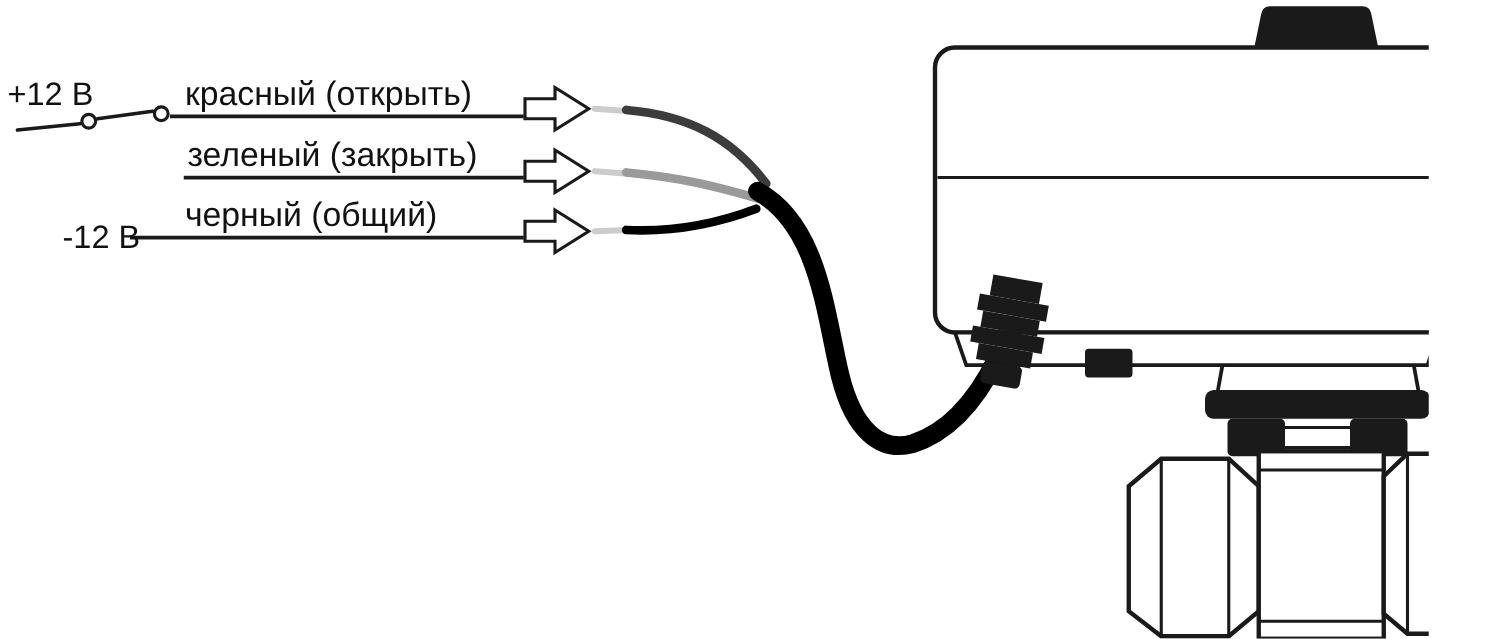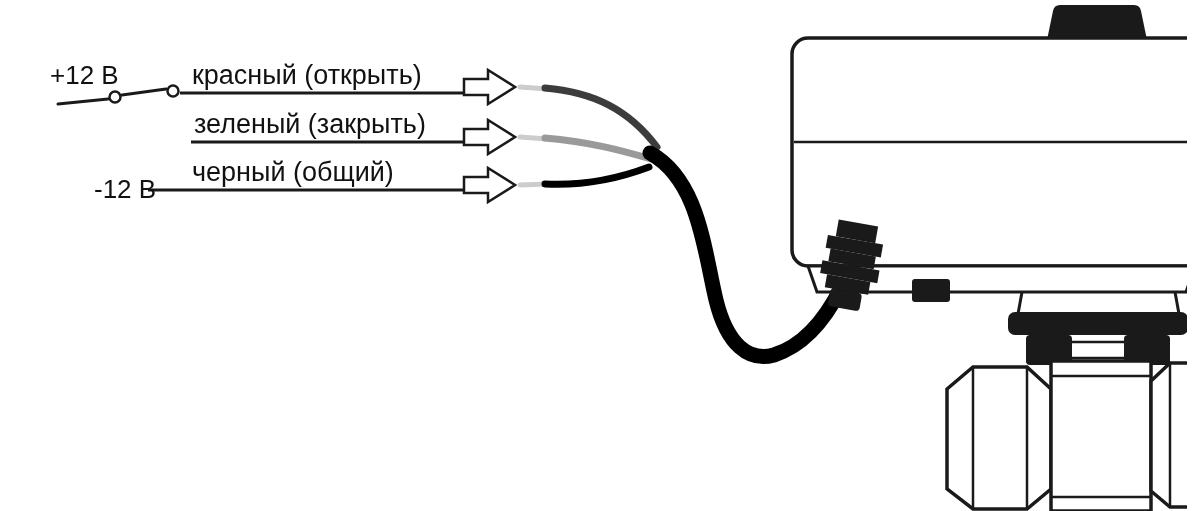--- a/index.html
+++ b/index.html
@@ -6,21 +6,20 @@
     margin: 0;
     padding: 0;
     background: #ffffff;
   }
   .stage {
     position: relative;
     width: 1143px;
     height: 511px;
     background: #ffffff;
     overflow: hidden;
-    padding-left: 44px;
   }
   svg { display: block; }
   .diagram-label {
     font-family: "Liberation Sans", "DejaVu Sans", sans-serif;
     font-size: 27px;
     font-weight: 500;
     fill: #111111;
   }
   .voltage-label {
     font-family: "Liberation Sans", "DejaVu Sans", sans-serif;

